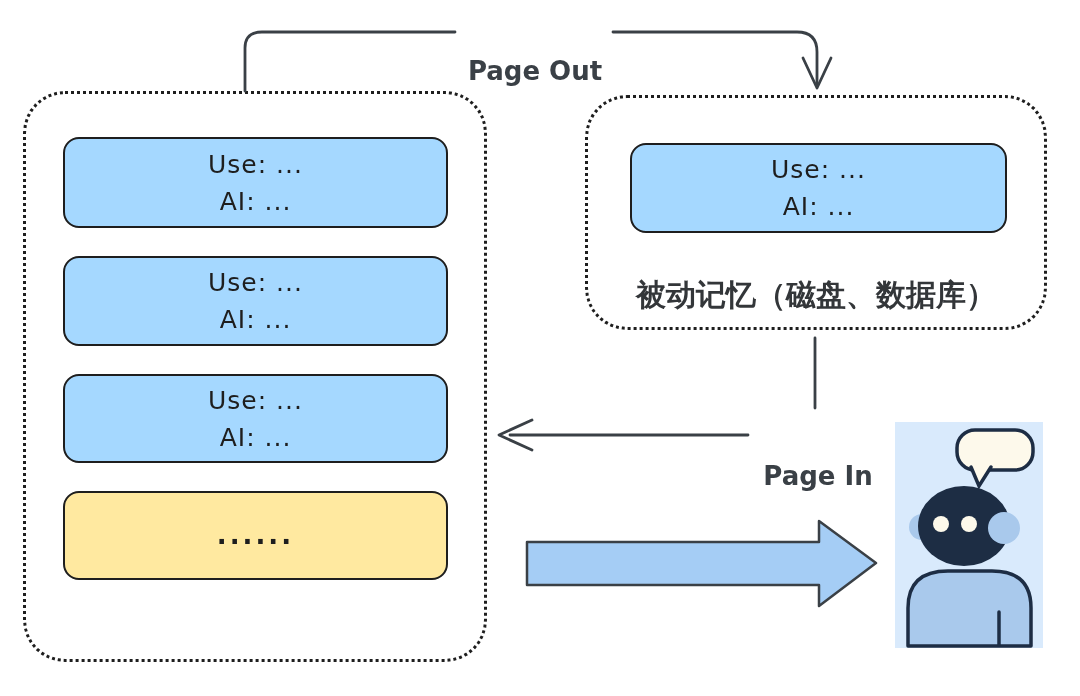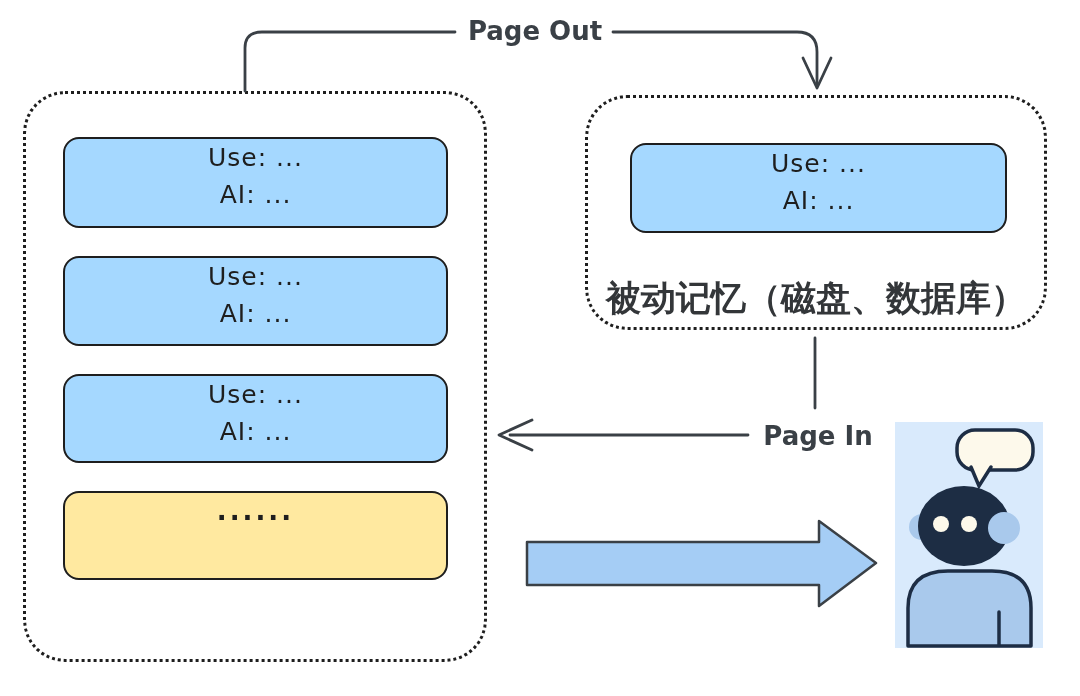--- a/index.html
+++ b/index.html
@@ -22,49 +22,50 @@
   .dashed-box.left  { left: 23px;  top: 91px; width: 464px; height: 571px; }
   .dashed-box.right { left: 585px; top: 95px; width: 462px; height: 235px; }
   .msg {
     position: absolute;
     border: 2.5px solid var(--stroke-dark, #1e1e1e);
     border-radius: 16px;
     box-sizing: border-box;
     display: flex;
     flex-direction: column;
     align-items: center;
-    justify-content: flex-start;
+    justify-content: center;
     font-size: 25px;
     line-height: 37px;
     letter-spacing: 1px;
   }
   .msg.blue   { background: var(--box-blue, #a5d8ff); }
   .msg.yellow { background: var(--box-yellow, #ffec99); }
   .msg.b1 { left: 63px;  top: 137px; width: 385px; height: 91px; }
   .msg.b2 { left: 63px;  top: 256px; width: 385px; height: 90px; }
   .msg.b3 { left: 63px;  top: 374px; width: 385px; height: 89px; }
   .msg.b4 { left: 63px;  top: 491px; width: 385px; height: 89px; }
   .msg.rb { left: 630px; top: 143px; width: 377px; height: 90px; }
   .dots { font-weight: bold; letter-spacing: 3px; font-size: 26px; }
   .zone-label {
     position: absolute;
     text-align: center;
-    font-size: 35px;
+    font-size: 30px;
     font-weight: 600;
     color: #333639;
   }
   .zone-label.active  { left: 23px;  top: 611px; width: 464px; }
   .zone-label.passive { left: 585px; top: 275px; width: 462px; }
   .conn-label {
     position: absolute;
     text-align: center;
     font-size: 26px;
     font-weight: 600;
     color: var(--connector, #3a4046);
     white-space: nowrap;
+    margin-top: 40px;
   }
   .conn-label.page-out { left: 460px; top: 16px;  width: 150px; }
   .conn-label.page-in  { left: 753px; top: 421px; width: 130px; }
   svg.overlay { position: absolute; left: 0; top: 0; pointer-events: none; }
 </style>
 </head>
 <body>
 
 <div class="canvas">
 

